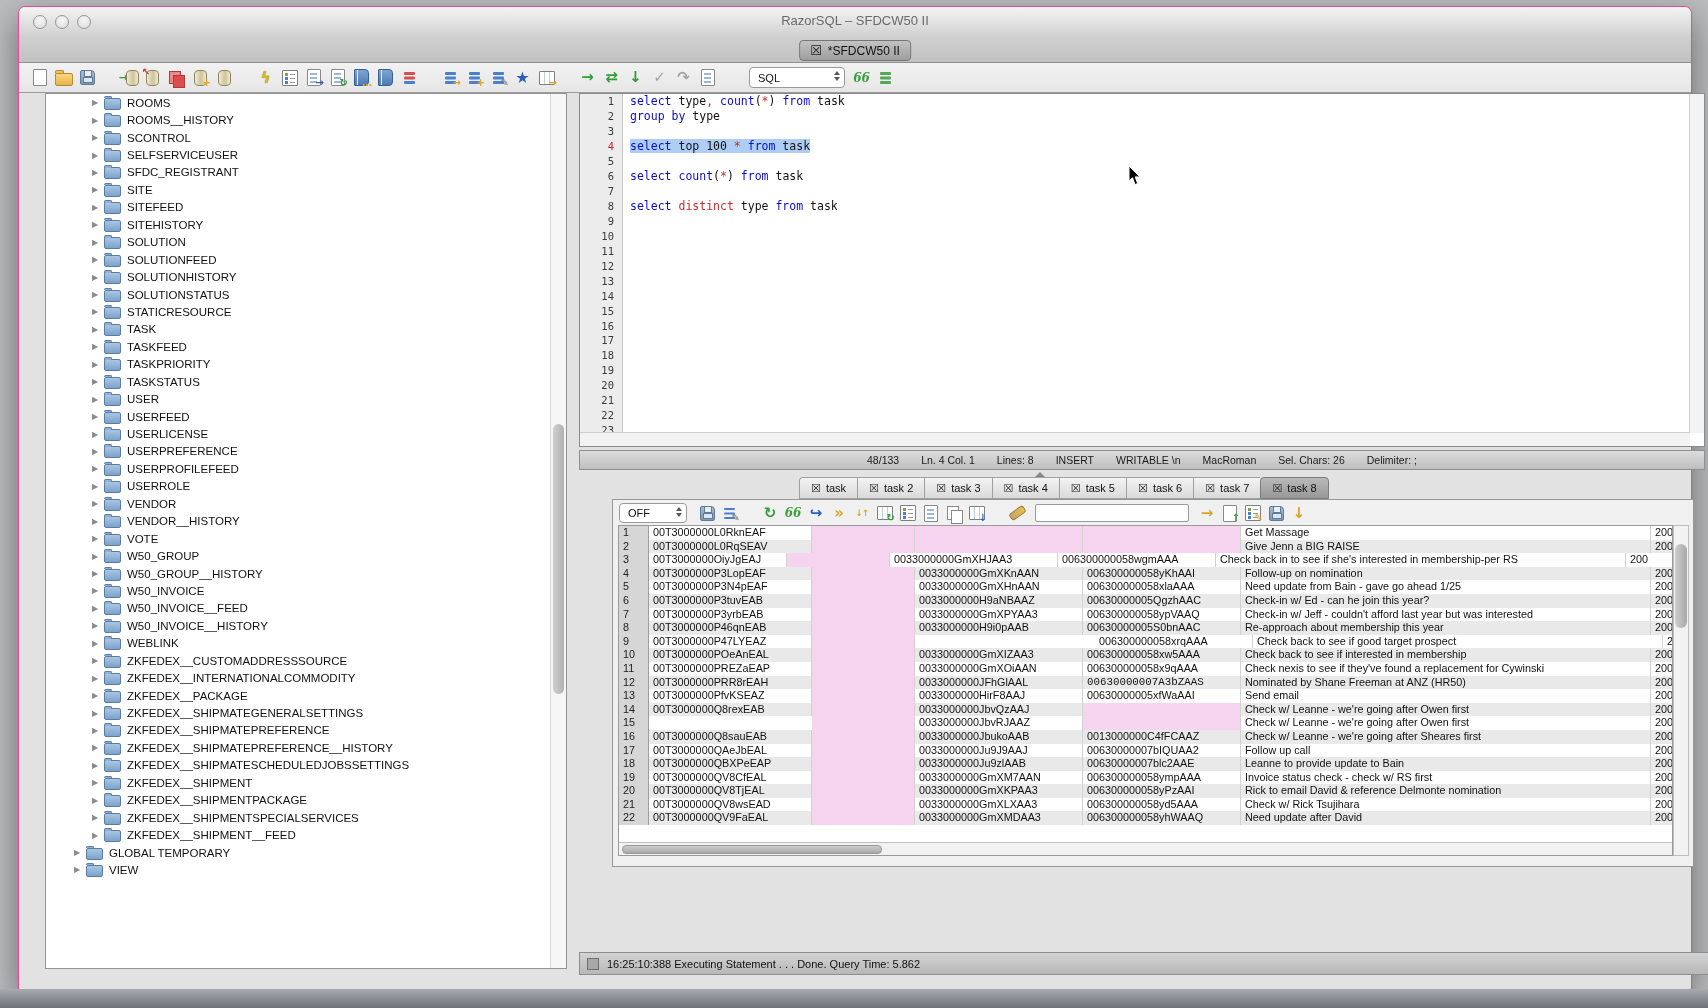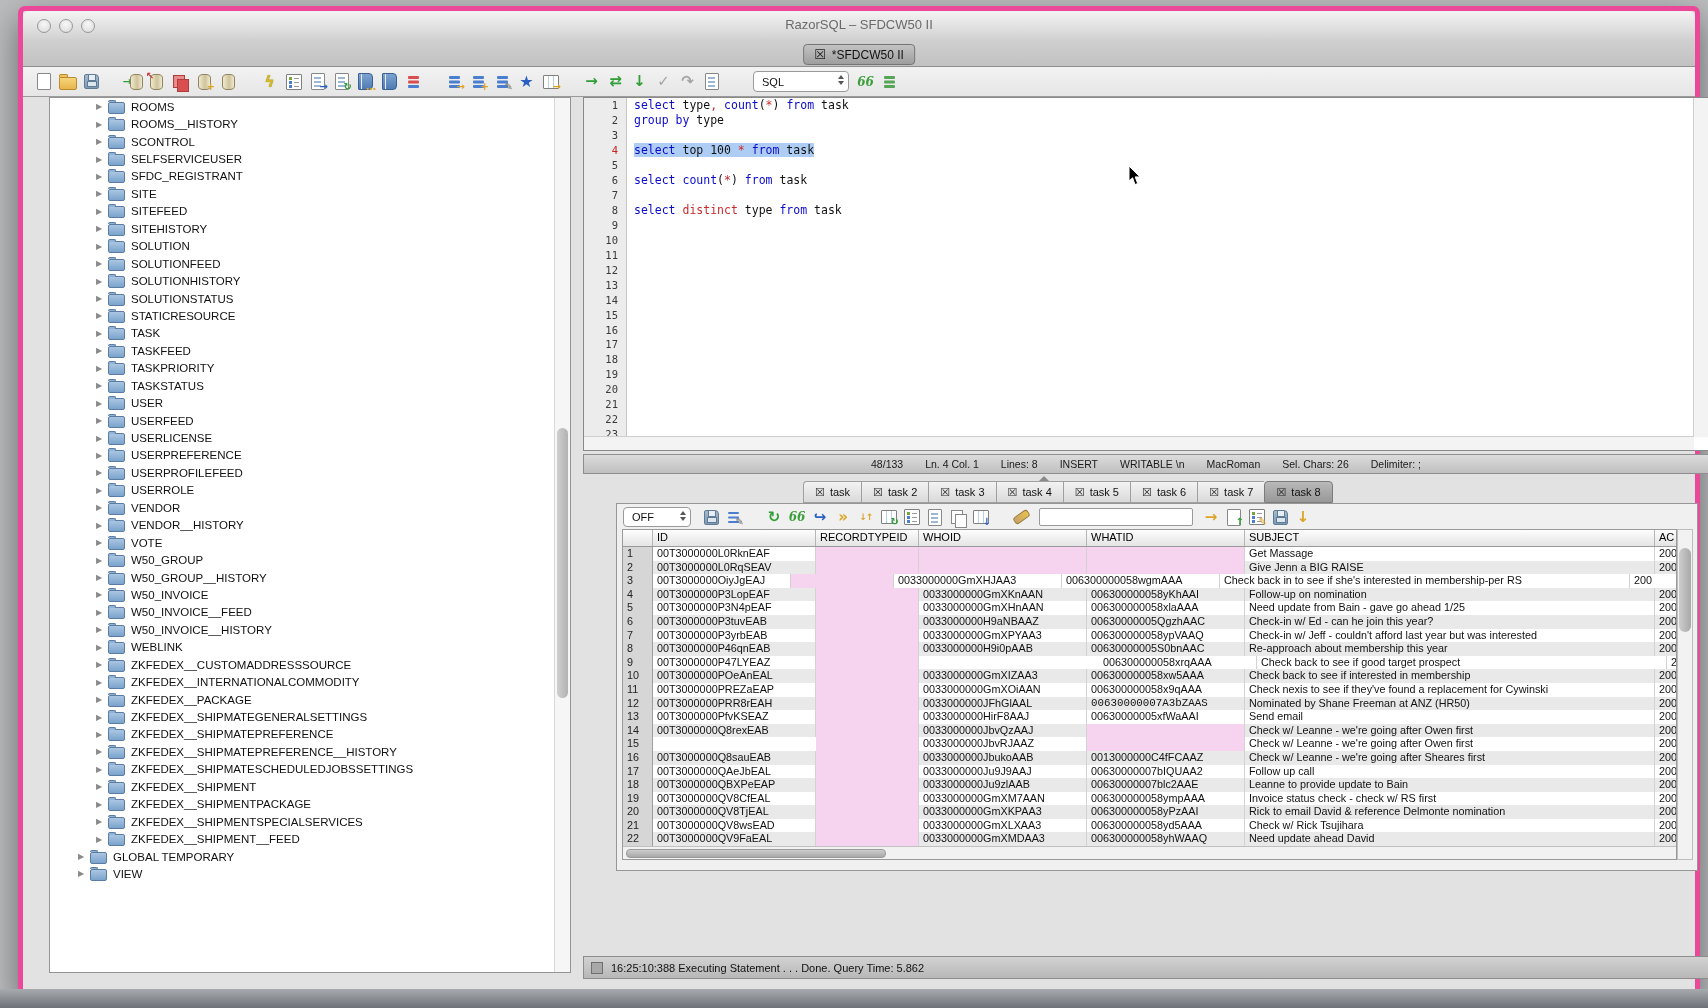--- a/index.html
+++ b/index.html
@@ -1,20 +1,20 @@
 <!DOCTYPE html>
 <html><head>
 <meta charset="utf-8">
 <style>
   html,body{margin:0;padding:0;background:#b9babc;}
   #desktop{position:relative;width:1708px;height:1008px;background:#bcbdbf;overflow:hidden;
            font-family:"Liberation Sans",sans-serif;-webkit-font-smoothing:antialiased;}
   
   #win{position:absolute;left:18px;top:6px;width:1672px;height:982px;background:#e2e2e2;
-       border:5px solid #ec4899;border-radius:7px 7px 2px 2px;box-shadow:0 12px 34px rgba(0,0,0,.45);}
+       border:1px solid #ec4899;border-radius:7px 7px 2px 2px;box-shadow:0 12px 34px rgba(0,0,0,.45);}
   .titlebar{position:absolute;left:0;top:0;right:0;height:28px;border-radius:7px 7px 0 0;
             background:linear-gradient(#f4f4f4,#d2d2d2);}
   .tlights{position:absolute;left:14px;top:8px;display:flex;gap:8px;}
   .tlight{width:12px;height:12px;border-radius:50%;border:1px solid #979797;
           background:radial-gradient(circle at 50% 35%,#f7f7f7,#d9d9d9);}
   .wtitle{position:absolute;left:0;right:0;top:6px;text-align:center;font-size:13px;color:#6a6a6a;}
   .tabstrip{position:absolute;left:0;top:28px;right:0;height:27px;
             background:linear-gradient(#d0d0d0,#c2c2c2);border-bottom:1px solid #8f8f8f;}
   .doc-tab{position:absolute;left:50%;transform:translateX(-50%);top:5px;height:19px;
            display:flex;align-items:center;gap:6px;padding:0 10px;
@@ -669,29 +669,20 @@
             <span class="ic">
               <span class="shape-floppy"></span>
             </span>
             <span class="ic">
               <span class="g c-gold">↓</span>
             </span>
           </span>
       </div>
 
       <div id="grid">
-        <div class="hrow" id="grid-header">
-            <div class="hcell" style="width: 30px;"></div>
-            <div class="hcell" style="width: 163px;">ID</div>
-            <div class="hcell" style="width: 103px;">RECORDTYPEID</div>
-            <div class="hcell" style="width: 168px;">WHOID</div>
-            <div class="hcell" style="width: 158px;">WHATID</div>
-            <div class="hcell" style="width: 410px;">SUBJECT</div>
-            <div class="hcell" style="width: 60px;">AC</div>
-          </div>
         <div id="grid-rows">
             <div class="drow">
               <div class="dcell rn" style="width: 30px;">1</div>
               <div class="dcell" style="width: 163px;">00T3000000L0RknEAF</div>
               <div class="dcell pink" style="width: 103px;"></div>
               <div class="dcell pink" style="width: 168px;"></div>
               <div class="dcell pink" style="width: 158px;"></div>
               <div class="dcell" style="width: 410px;">Get Massage</div>
               <div class="dcell" style="width: 60px;">200</div>
             </div>
@@ -874,21 +865,21 @@
               <div class="dcell" style="width: 158px;">006300000058yd5AAA</div>
               <div class="dcell" style="width: 410px;">Check w/ Rick Tsujihara</div>
               <div class="dcell" style="width: 60px;">200</div>
             </div>
             <div class="drow">
               <div class="dcell rn" style="width: 30px;">22</div>
               <div class="dcell" style="width: 163px;">00T3000000QV9FaEAL</div>
               <div class="dcell pink" style="width: 103px;"></div>
               <div class="dcell" style="width: 168px;">0033000000GmXMDAA3</div>
               <div class="dcell" style="width: 158px;">006300000058yhWAAQ</div>
-              <div class="dcell" style="width: 410px;">Need update ahead David</div>
+              <div class="dcell" style="width: 410px;">Need update after David</div>
               <div class="dcell" style="width: 60px;">200</div>
             </div>
           </div>
         <div class="grid-hscroll">
           <div class="grid-hthumb"></div>
         </div>
       </div>
       <div class="grid-vscroll">
         <div class="grid-vthumb"></div>
       </div>

